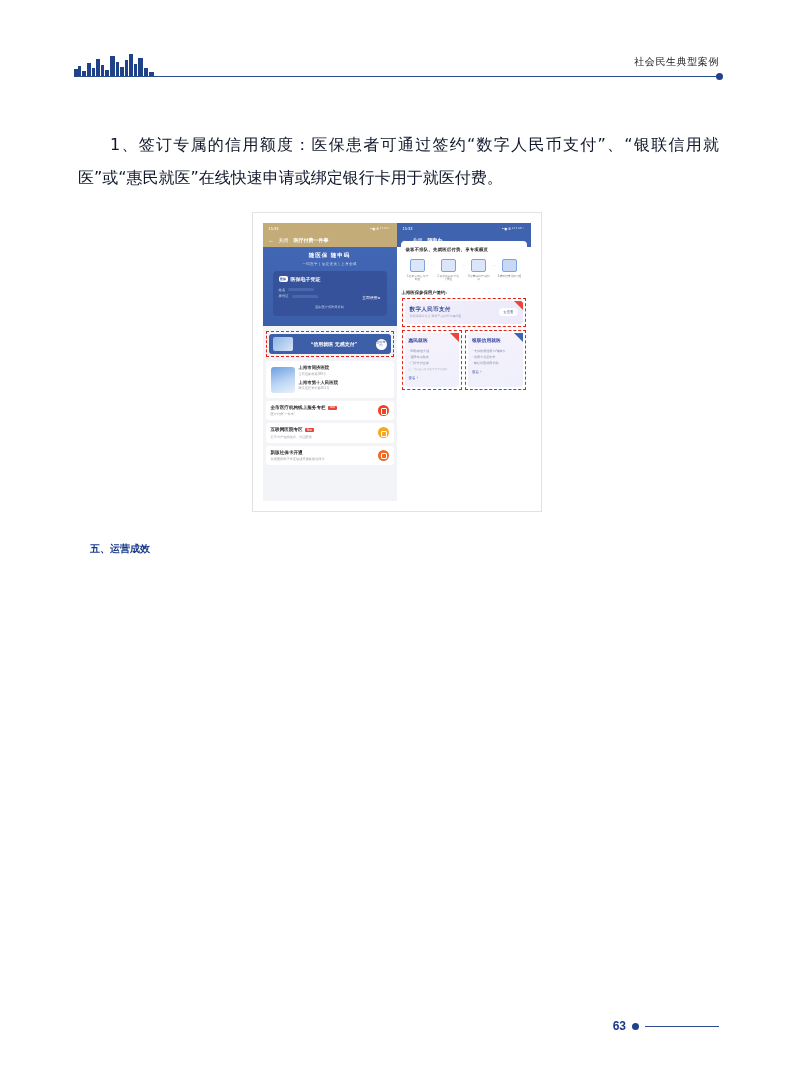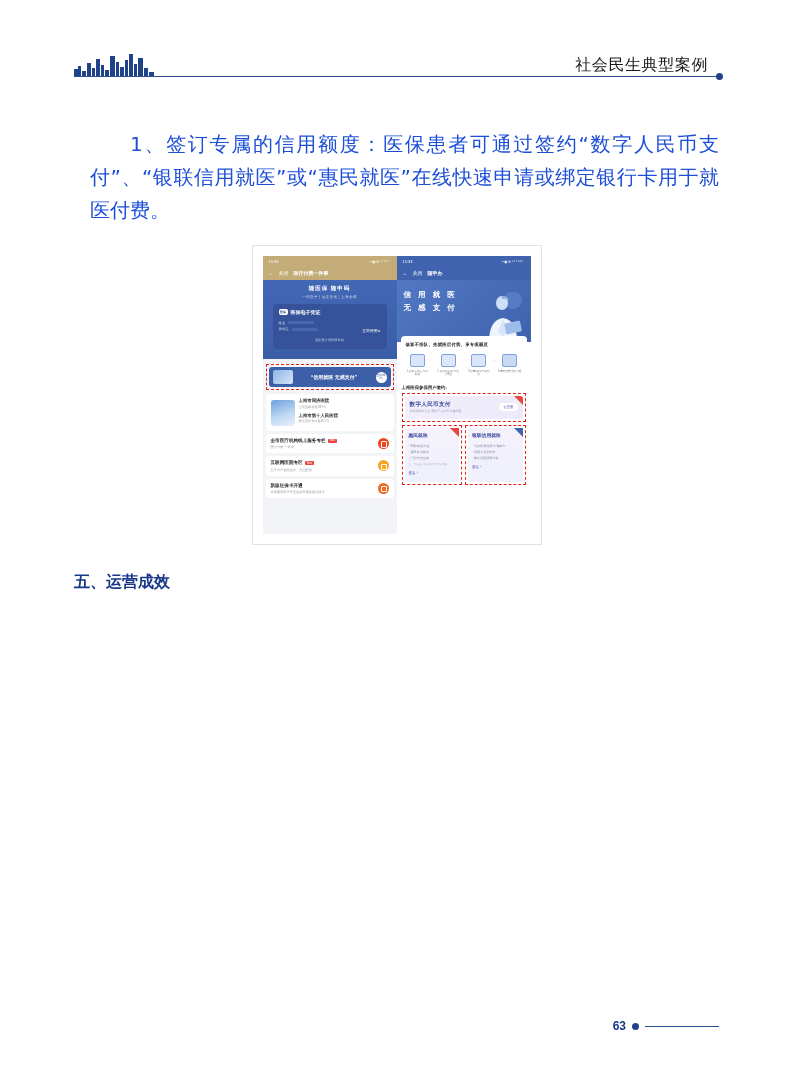--- a/index.html
+++ b/index.html
@@ -26,23 +26,23 @@
   }
   .header-logo {
     position: absolute;
     left: 74px;
     top: 53px;
     width: 82px;
     height: 24px;
   }
   .header-title {
     position: absolute;
-    right: 85px;
+    right: 74px;
     top: 55px;
-    font-size: 16px;
+    font-size: 10px;
     letter-spacing: 0.6px;
     color: #1a1a1a;
     white-space: nowrap;
     margin-left: 22px;
   }
   .header-rule {
     position: absolute;
     left: 74px;
     right: 74px;
     top: 76px;
@@ -60,31 +60,31 @@
   }
 
   
   .content {
     position: absolute;
     left: 74px;
     top: 128px;
     width: 645px;
   }
   p.body-par {
-    margin: 0 0 18px 16px;
-    font-size: 20px;
+    margin: 0 0 18px 4px;
+    font-size: 16px;
     line-height: 33px;
     text-indent: 2em;
     text-align: justify;
-    color: #1d4ed8;
+    color: #0f172a;
     font-family: "DejaVu Sans", "Liberation Sans", sans-serif;
   }
   h2.section-heading {
-    margin: 0 0 16px 0;
-    font-size: 16px;
+    margin: 0 0 16px 16px;
+    font-size: 10px;
     line-height: 30px;
     font-weight: bold;
     color: #17388a;
     text-indent: 0;
     font-family: "DejaVu Sans", "Liberation Sans", sans-serif;
   }
 
   
   .figure-wrap {
     margin: 12px 0 22px 0;
@@ -626,32 +626,20 @@
         <div class="statusbar">
           <span>15:33</span>
           <span class="sb-icons">▪◉❈⁵⁴⁴⁶⁰⁺</span>
         </div>
         <div class="navbar">
           <span>←</span>
           <span>关闭</span>
           <span class="nav-title">随申办</span>
         </div>
 
-        <div class="rp-hero">
-          <div class="rp-hero-line">信 用 就 医</div>
-          <div class="rp-hero-line">无 感 支 付</div>
-          <svg class="rp-figure" viewBox="0 0 46 50" aria-hidden="true">
-            <circle cx="34" cy="8" r="9" fill="#6f93d4" opacity="0.45"></circle>
-            <ellipse cx="23" cy="11" rx="6" ry="7" fill="#cfe0f6"></ellipse>
-            <path d="M23 4 q7 -1 7 6 q0 -4 -7 -3 z" fill="#8fb0e0"></path>
-            <path d="M10 50 q0 -22 14 -24 q14 2 14 24 z" fill="#eff5fd"></path>
-            <path d="M24 26 l-5 14 l5 4 l5 -4 z" fill="#d7e5f8"></path>
-            <rect x="26" y="30" width="16" height="11" rx="1.5" fill="#9dbcea" transform="rotate(-12 34 35)"></rect>
-          </svg>
-        </div>
 
         <div class="rp-sheet">
           <div class="rp-slogan">做客不排队、先就医后付费、享专项额度</div>
           <div class="rp-steps">
             <div class="rp-step">
               <div class="rp-step-icon"></div>
               <div class="rp-step-label">1.在本页内点
 领个额度</div>
             </div>
             <div class="rp-dots">···</div>

